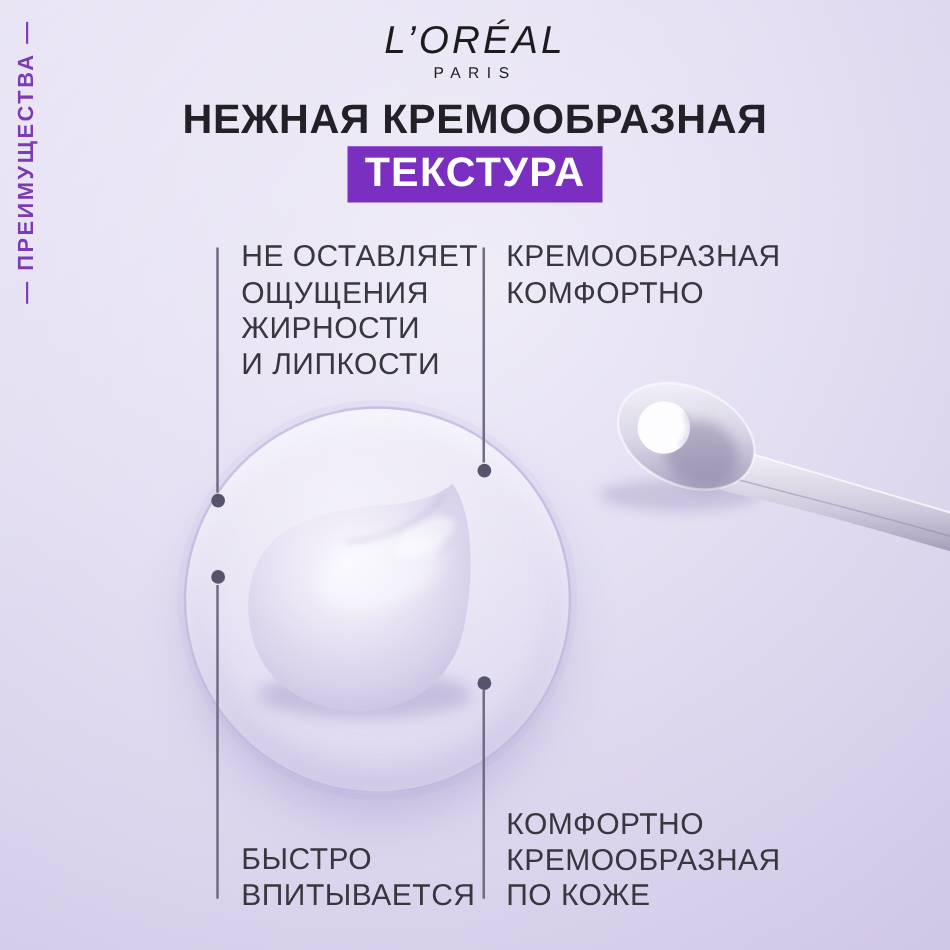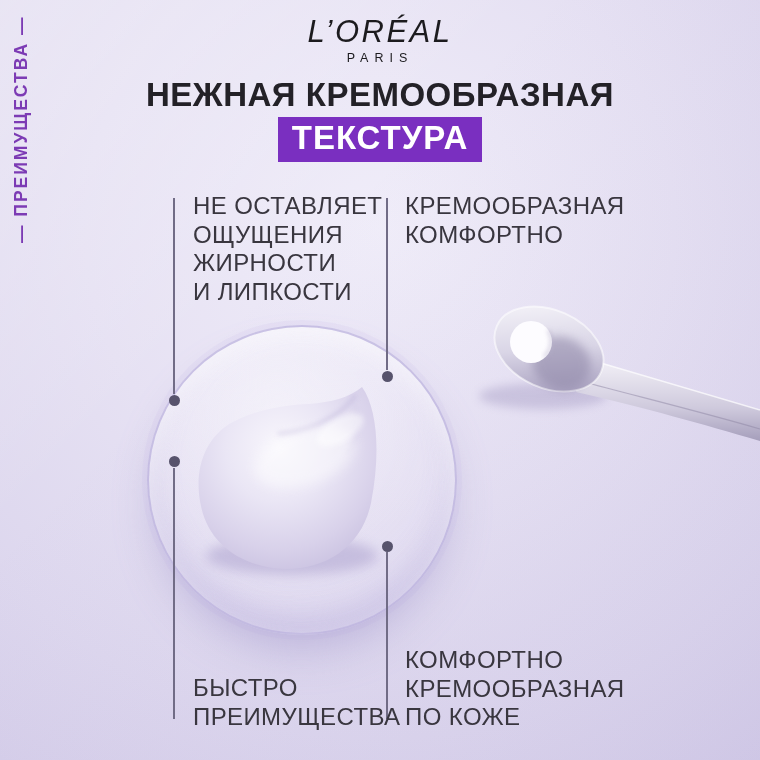--- a/index.html
+++ b/index.html
@@ -168,18 +168,18 @@
   <div class="dot dt-bl"></div>
   <div class="dot dt-br"></div>
 
   <div class="callout co-tl">НЕ ОСТАВЛЯЕТ
 ОЩУЩЕНИЯ
 ЖИРНОСТИ
 И ЛИПКОСТИ</div>
   <div class="callout co-tr">КРЕМООБРАЗНАЯ
 КОМФОРТНО</div>
   <div class="callout co-bl">БЫСТРО
-ПРЕИМУЩЕСТВА</div>
+ВПИТЫВАЕТСЯ</div>
   <div class="callout co-br">КОМФОРТНО
 КРЕМООБРАЗНАЯ
 ПО КОЖЕ</div>
 
 </div>
 
 </body></html>

